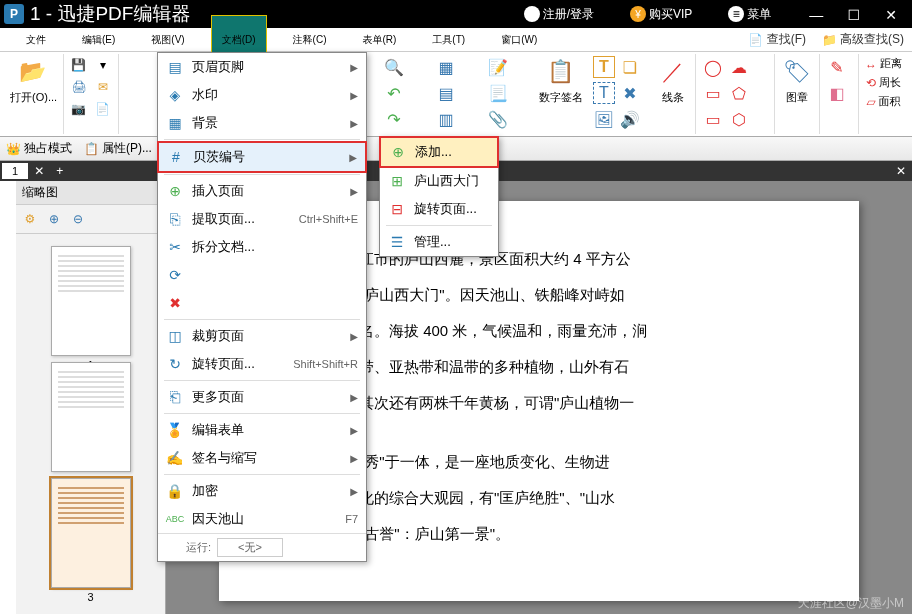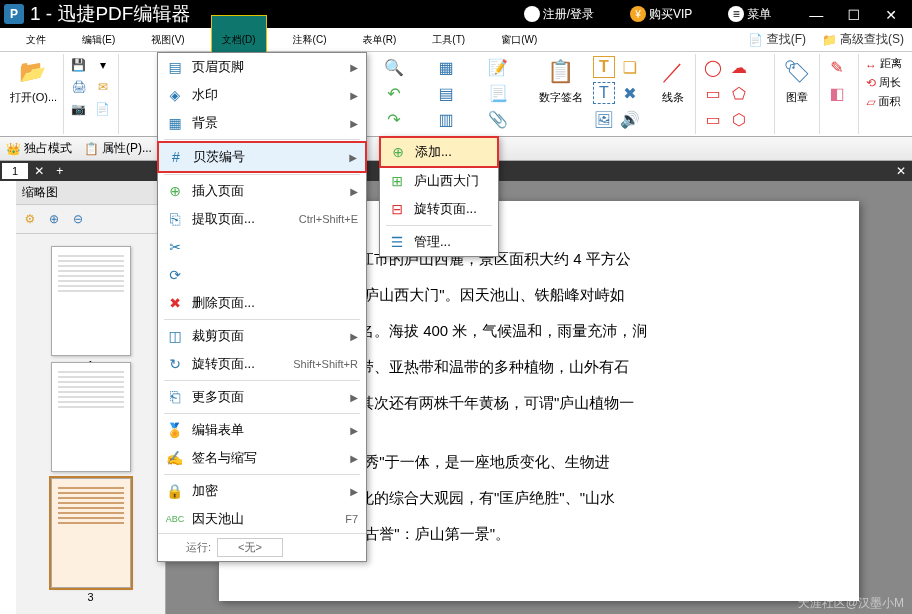--- a/index.html
+++ b/index.html
@@ -324,27 +324,27 @@
       <span class="mlbl">插入页面</span>
       <span class="arr">▶</span>
     </div>
   <div class="menu-item">
       <span class="mic">⎘</span>
       <span class="mlbl">提取页面...</span>
       <span class="mkey">Ctrl+Shift+E</span>
     </div>
   <div class="menu-item">
       <span class="mic">✂</span>
+      <span class="mlbl">拆分文档...</span>
     </div>
   <div class="menu-item">
       <span class="mic">⟳</span>
     </div>
   <div class="menu-item">
       <span class="mic" style="color:#e03030">✖</span>
-      <span class="mlbl">删除页面...</span>
     </div>
   <div class="menu-sep"></div>
   <div class="menu-item">
       <span class="mic">◫</span>
       <span class="mlbl">裁剪页面</span>
       <span class="arr">▶</span>
     </div>
   <div class="menu-item">
       <span class="mic">↻</span>
       <span class="mlbl">旋转页面...</span>

